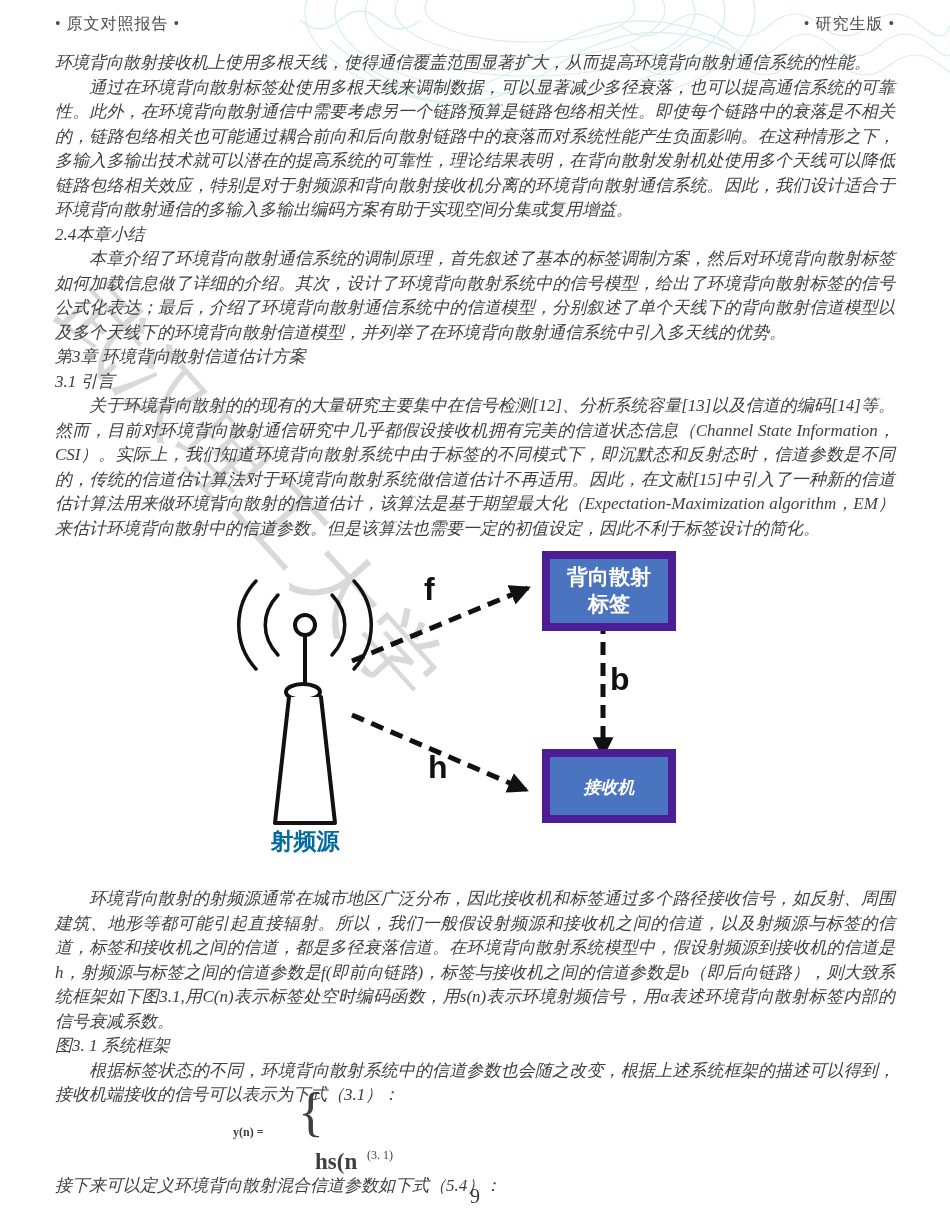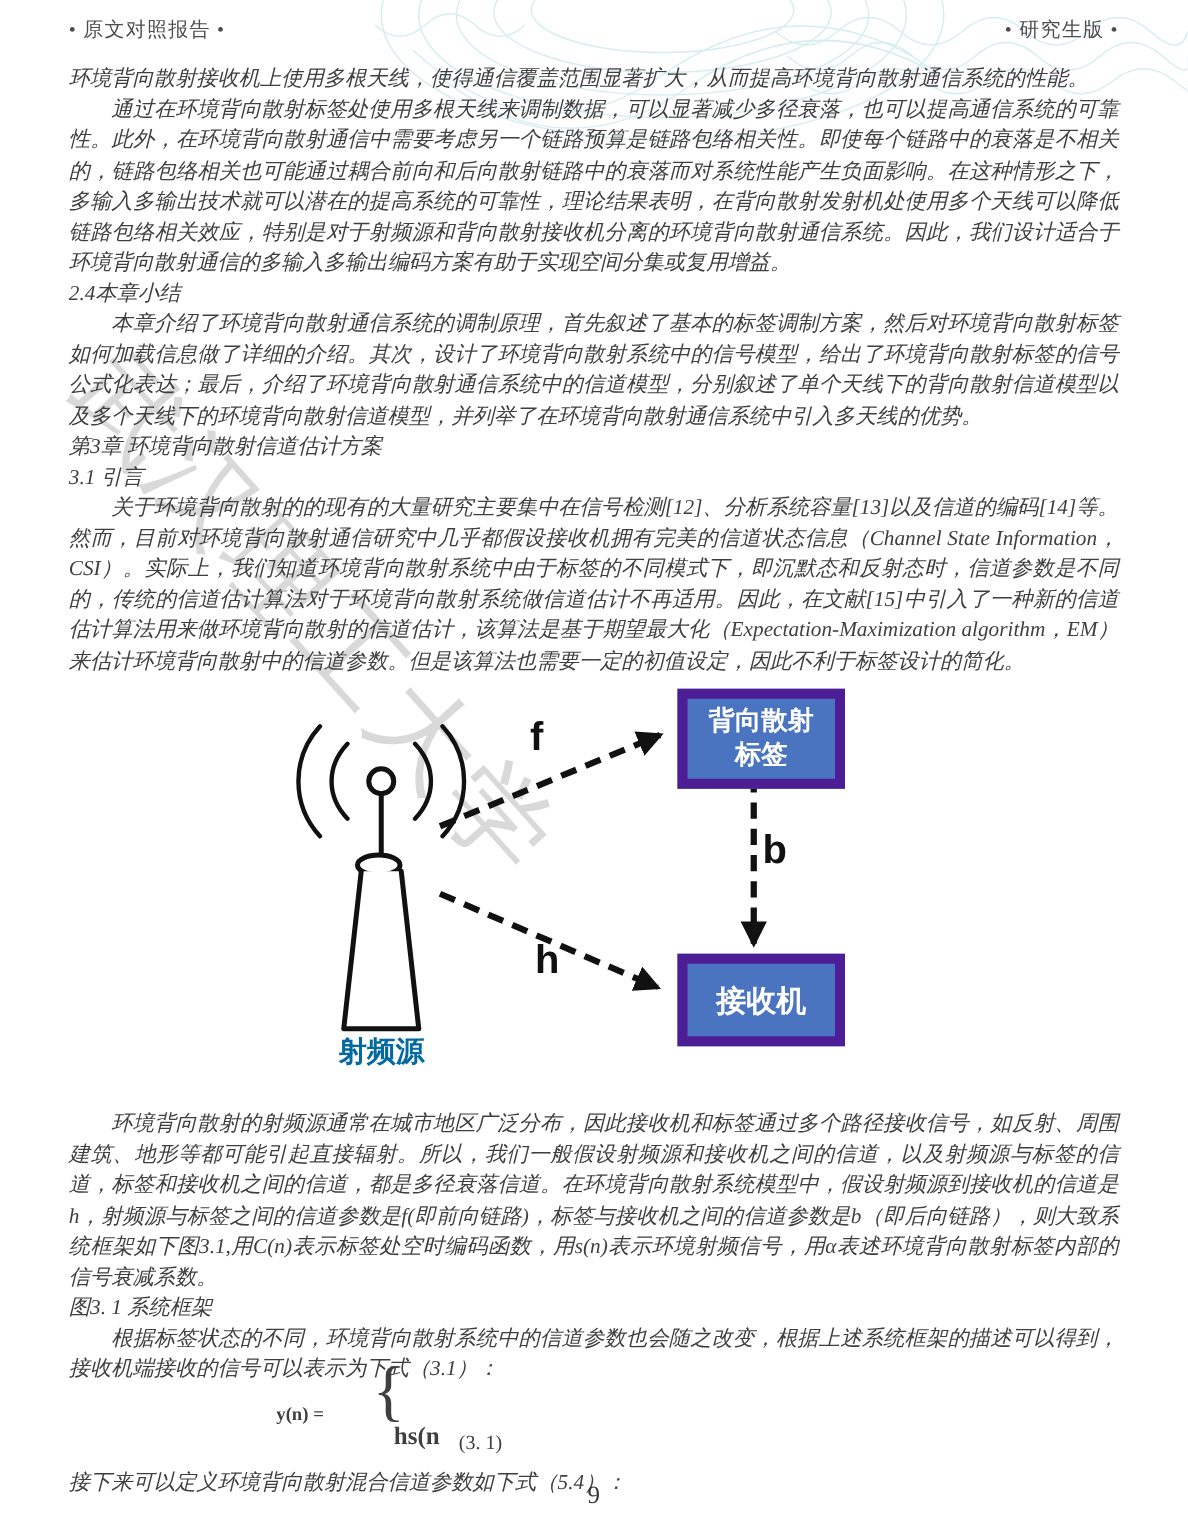--- a/index.html
+++ b/index.html
@@ -39,39 +39,39 @@
     width:950px;height:332px;margin:4px 0 10px -55px;
   }
   .figure svg{position:absolute;top:0;left:0;}
   .fig-box{
     position:absolute;left:542px;width:118px;
     background:#4a74c0;border:8px solid #4c1d95;
     color:#ffffff;text-align:center;
     font-family:"Liberation Sans","DejaVu Sans",sans-serif;font-weight:700;
   }
   .fig-box-tag{top:6px;height:60px;font-size:21px;line-height:27px;padding-top:4px;}
-  .fig-box-rx{top:218px;height:58px;font-size:24px;line-height:62px;}
+  .fig-box-rx{top:204px;height:58px;font-size:17px;line-height:62px;font-style:italic;}
   .ch-label{
     position:absolute;font-family:"Liberation Sans","DejaVu Sans",sans-serif;
     font-weight:700;font-size:32px;color:#111;
   }
   .lbl-f{left:424px;top:32px;}
   .lbl-b{left:610px;top:122px;}
   .lbl-h{left:428px;top:210px;}
   .src-label{
     position:absolute;left:250px;top:284px;width:110px;text-align:center;
     font-family:"Liberation Sans","DejaVu Sans",sans-serif;
     font-weight:700;font-size:23px;color:#0369a1;
   }
   
   .formula{position:relative;height:62px;margin:2px 0 2px 0;}
-  .f-lhs{position:absolute;left:166px;top:10px;font-weight:700;font-size:15px;}
+  .f-lhs{position:absolute;left:178px;top:10px;font-weight:700;font-size:12px;}
   .f-brace{position:absolute;left:243px;top:-10px;font-size:54px;font-weight:400;}
-  .f-rhs{position:absolute;left:260px;top:27px;font-weight:700;font-size:20px;}
-  .f-num{position:absolute;left:312px;top:33px;font-size:16px;}
+  .f-rhs{position:absolute;left:260px;top:40px;font-weight:700;font-size:23px;}
+  .f-num{position:absolute;left:312px;top:33px;font-size:12px;}
   
   .page-number{
     position:absolute;bottom:22px;left:0;width:950px;
     text-align:center;font-size:20px;color:#333;z-index:1;
   }
 </style>
 </head>
 <body>
 
 <svg class="guilloche" width="950" height="150" viewBox="0 0 950 150">

